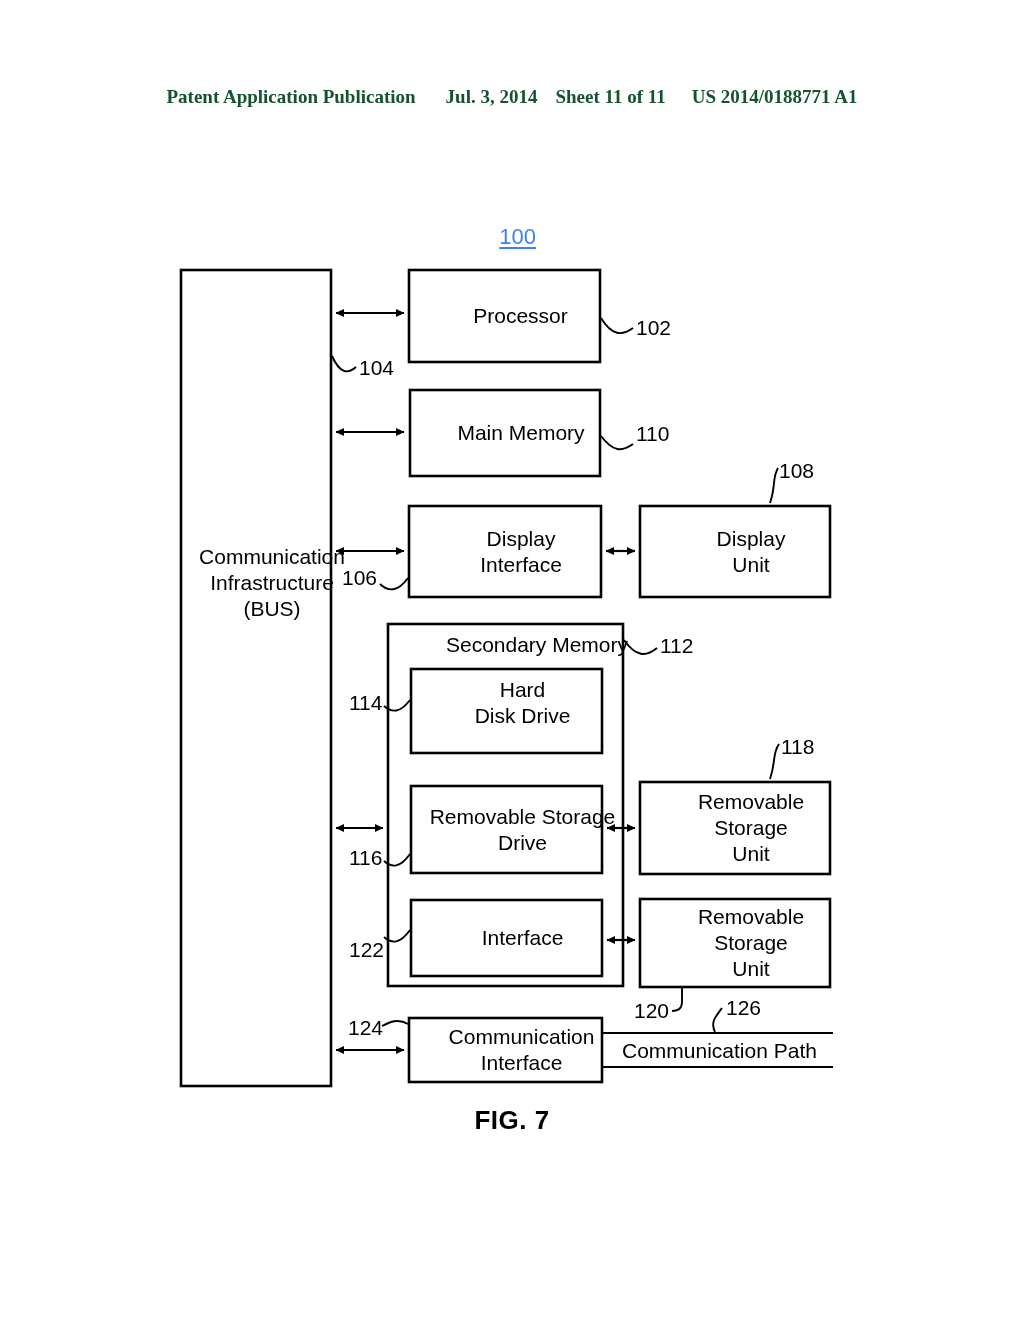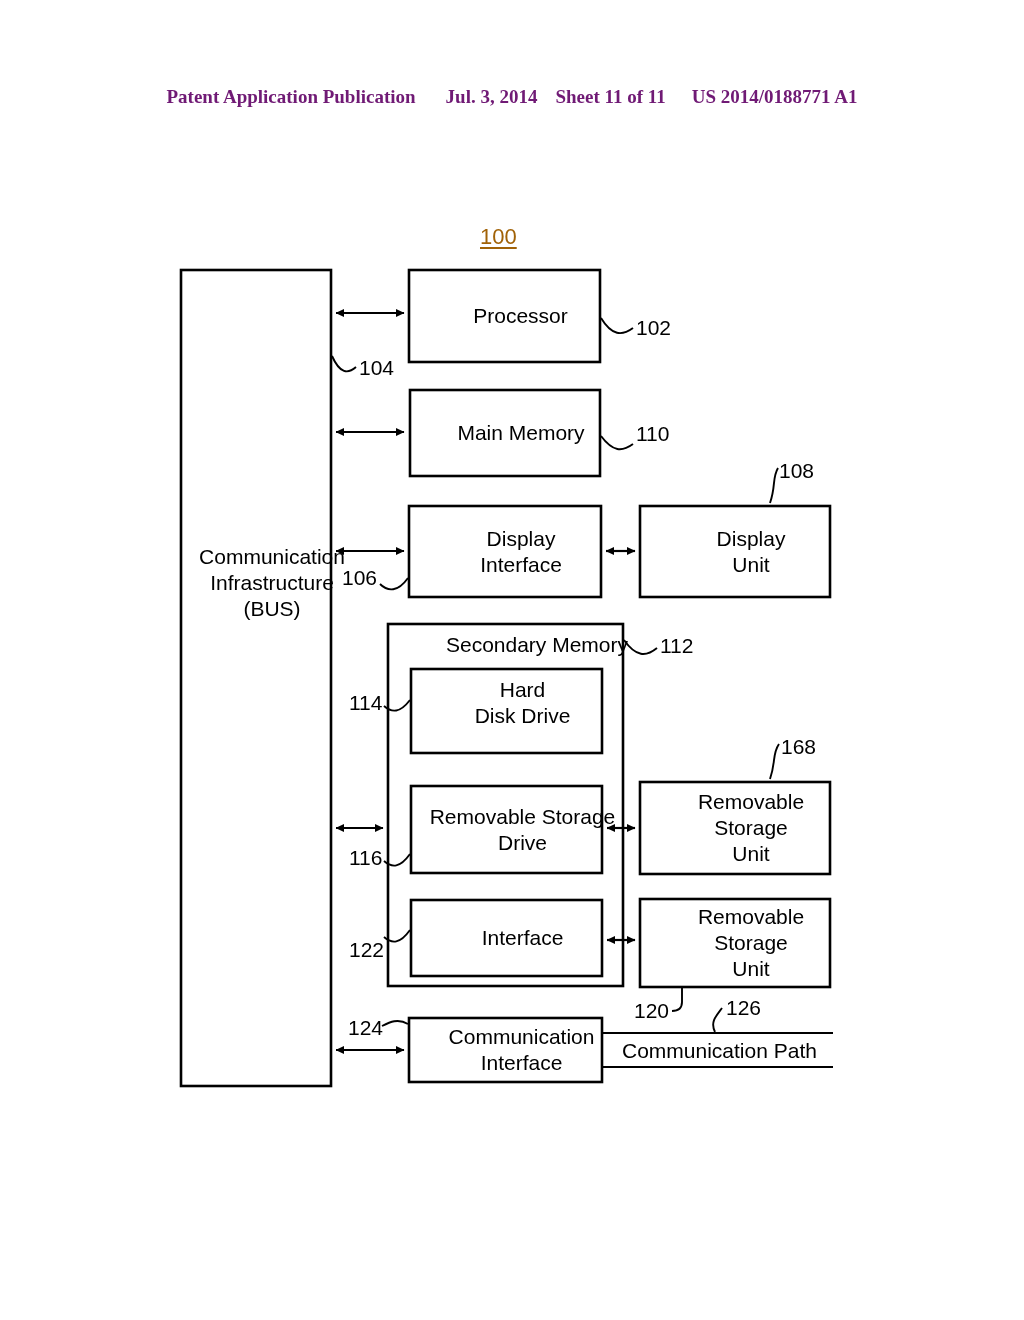--- a/index.html
+++ b/index.html
@@ -18,21 +18,21 @@
   
   #pub-header {
     position: absolute;
     left: 0;
     top: 86px;
     width: 1024px;
     text-align: center;
     font-family: "Liberation Serif", serif;
     font-weight: bold;
     font-size: 19px;
-    color: #701a75;
+    color: #14532d;
     white-space: nowrap;
   }
   #pub-header span { display: inline-block; }
   .hdr-gap-a { width: 30px; }
   .hdr-gap-b { width: 18px; }
   .hdr-gap-c { width: 26px; }
 
   
   #figure-svg {
     position: absolute;
@@ -70,23 +70,23 @@
     font-size: 26px;
     font-weight: bold;
     color: #000;
     letter-spacing: 0.5px;
   }
   #fig-number-100 {
     position: absolute;
     left: 480px;
     top: 224px;
     width: 56px;
-    text-align: left;
+    text-align: right;
     font-size: 22px;
-    color: #a16207;
+    color: #3b82f6;
     text-decoration: underline;
     text-underline-offset: 3px;
   }
   .comm-path-label {
     position: absolute;
     font-size: 21px;
     color: #000;
     white-space: nowrap;
   }
 </style>
@@ -229,21 +229,22 @@
 
   <div class="comm-path-label" style="left:622px; top:1039px;">Communication Path</div>
 
   <div class="ref-num" style="left:636px; top:317px;text-align:right;">102</div>
   <div class="ref-num" style="left:359px; top:357px;">104</div>
   <div class="ref-num" style="left:636px; top:423px;">110</div>
   <div class="ref-num" style="left:779px; top:460px;">108</div>
   <div class="ref-num" style="left:342px; top:567px;">106</div>
   <div class="ref-num" style="left:660px; top:635px;">112</div>
   <div class="ref-num" style="left:349px; top:692px;">114</div>
-  <div class="ref-num" style="left:781px; top:736px;">168</div>
+  <div class="ref-num" style="left:781px; top:736px;">118</div>
   <div class="ref-num" style="left:349px; top:847px;">116</div>
   <div class="ref-num" style="left:349px; top:939px;">122</div>
   <div class="ref-num" style="left:634px; top:1000px;">120</div>
   <div class="ref-num" style="left:726px; top:997px;">126</div>
   <div class="ref-num" style="left:348px; top:1017px;">124</div>
 
+  <div id="fig-title">FIG. 7</div>
 
 </div>
 
 </body></html>

